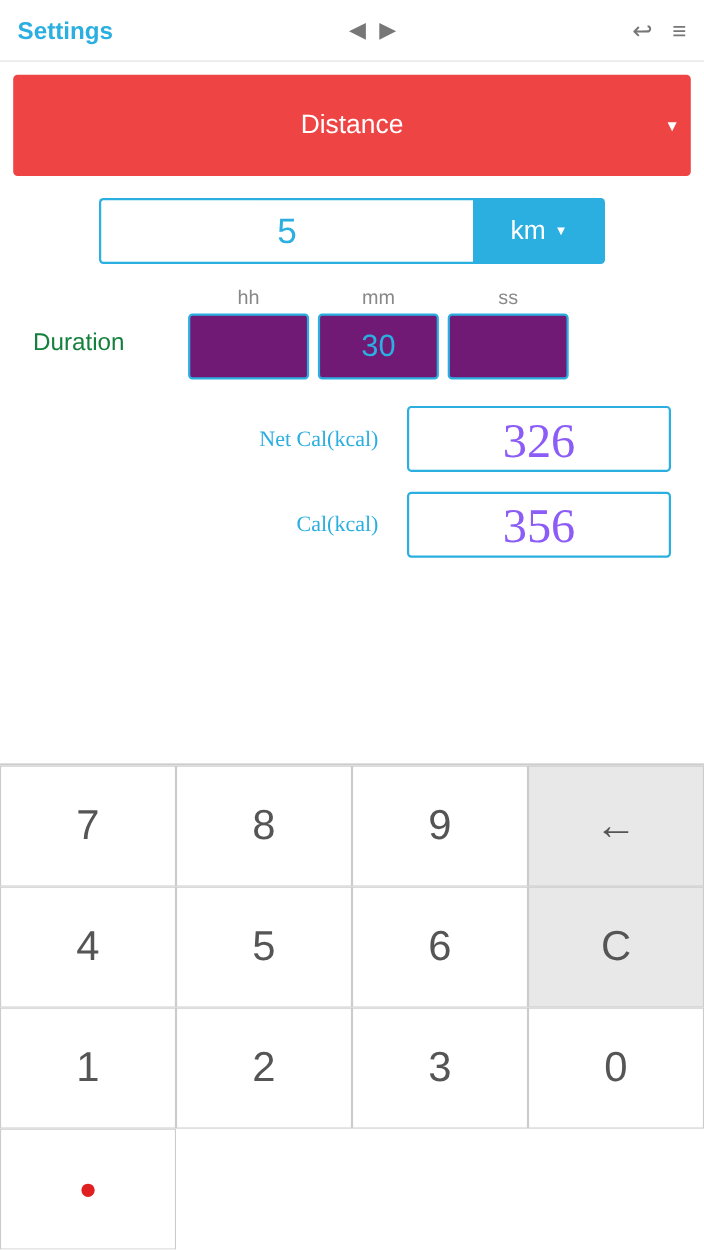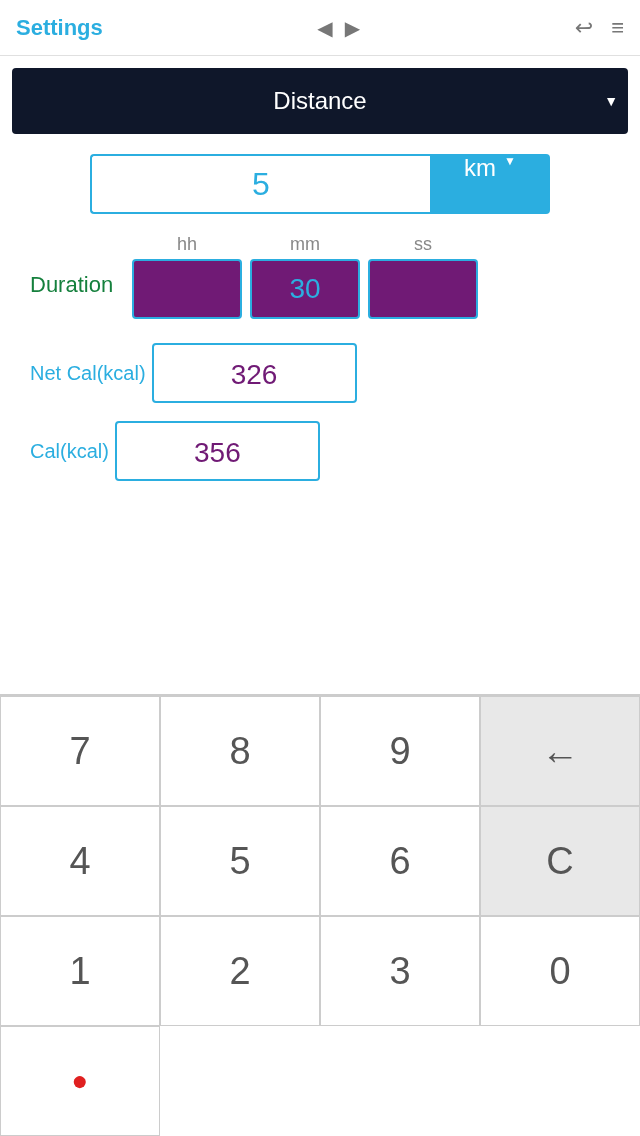--- a/index.html
+++ b/index.html
@@ -42,25 +42,25 @@
       align-items: center;
       gap: 18px;
     }
     .header-icon {
       color: #777;
       font-size: 22px;
     }
 
     
     .distance-bar {
-      background: #0f172a;
+      background: #ef4444;
       color: #fff;
       font-size: 24px;
       text-align: center;
-      padding: 19px;
+      padding: 32px;
       margin: 12px 12px 0 12px;
       border-radius: 4px;
       position: relative;
     }
     .distance-bar::after {
       content: '▼';
       position: absolute;
       right: 10px;
       top: 50%;
       transform: translateY(-50%);
@@ -98,20 +98,21 @@
       background: #2baee0;
       color: #fff;
       font-size: 24px;
       border: none;
       border-radius: 0 4px 4px 0;
       width: 120px;
       height: 60px;
       cursor: pointer;
       position: relative;
       display: flex;
+      align-items: center;
       justify-content: center;
       gap: 8px;
     }
     .unit-btn::after {
       content: '▼';
       font-size: 12px;
       color: #fff;
     }
 
     
@@ -124,20 +125,21 @@
     .duration-label {
       color: #15803d;
       font-size: 22px;
       padding-top: 38px;
       min-width: 90px;
     }
     .duration-inputs {
       display: flex;
       flex-direction: column;
       gap: 4px;
+      margin-left: 39px;
     }
     .duration-headers {
       display: flex;
       gap: 8px;
     }
     .duration-header {
       width: 110px;
       text-align: center;
       color: #888;
       font-size: 18px;
@@ -159,34 +161,35 @@
     }
     .duration-field.active {
       border-color: #2baee0;
     }
 
     
     .cal-row {
       display: flex;
       align-items: center;
       margin-bottom: 18px;
-      justify-content: flex-start;
-      gap: 6px;
+      justify-content: flex-end;
+      gap: 26px;
+      font-family: Liberation Serif, serif;
     }
     .cal-label {
       color: #2baee0;
       font-size: 20px;
     }
     .cal-value {
       border: 2px solid #2baee0;
       border-radius: 4px;
-      width: 205px;
+      width: 240px;
       height: 60px;
-      font-size: 28px;
-      color: #701a75;
+      font-size: 44px;
+      color: #8b5cf6;
       text-align: center;
       line-height: 60px;
     }
 
     
     .keyboard {
       border-top: 2px solid #ccc;
       display: grid;
       grid-template-columns: repeat(4, 1fr);
       grid-template-rows: repeat(4, 1fr);

